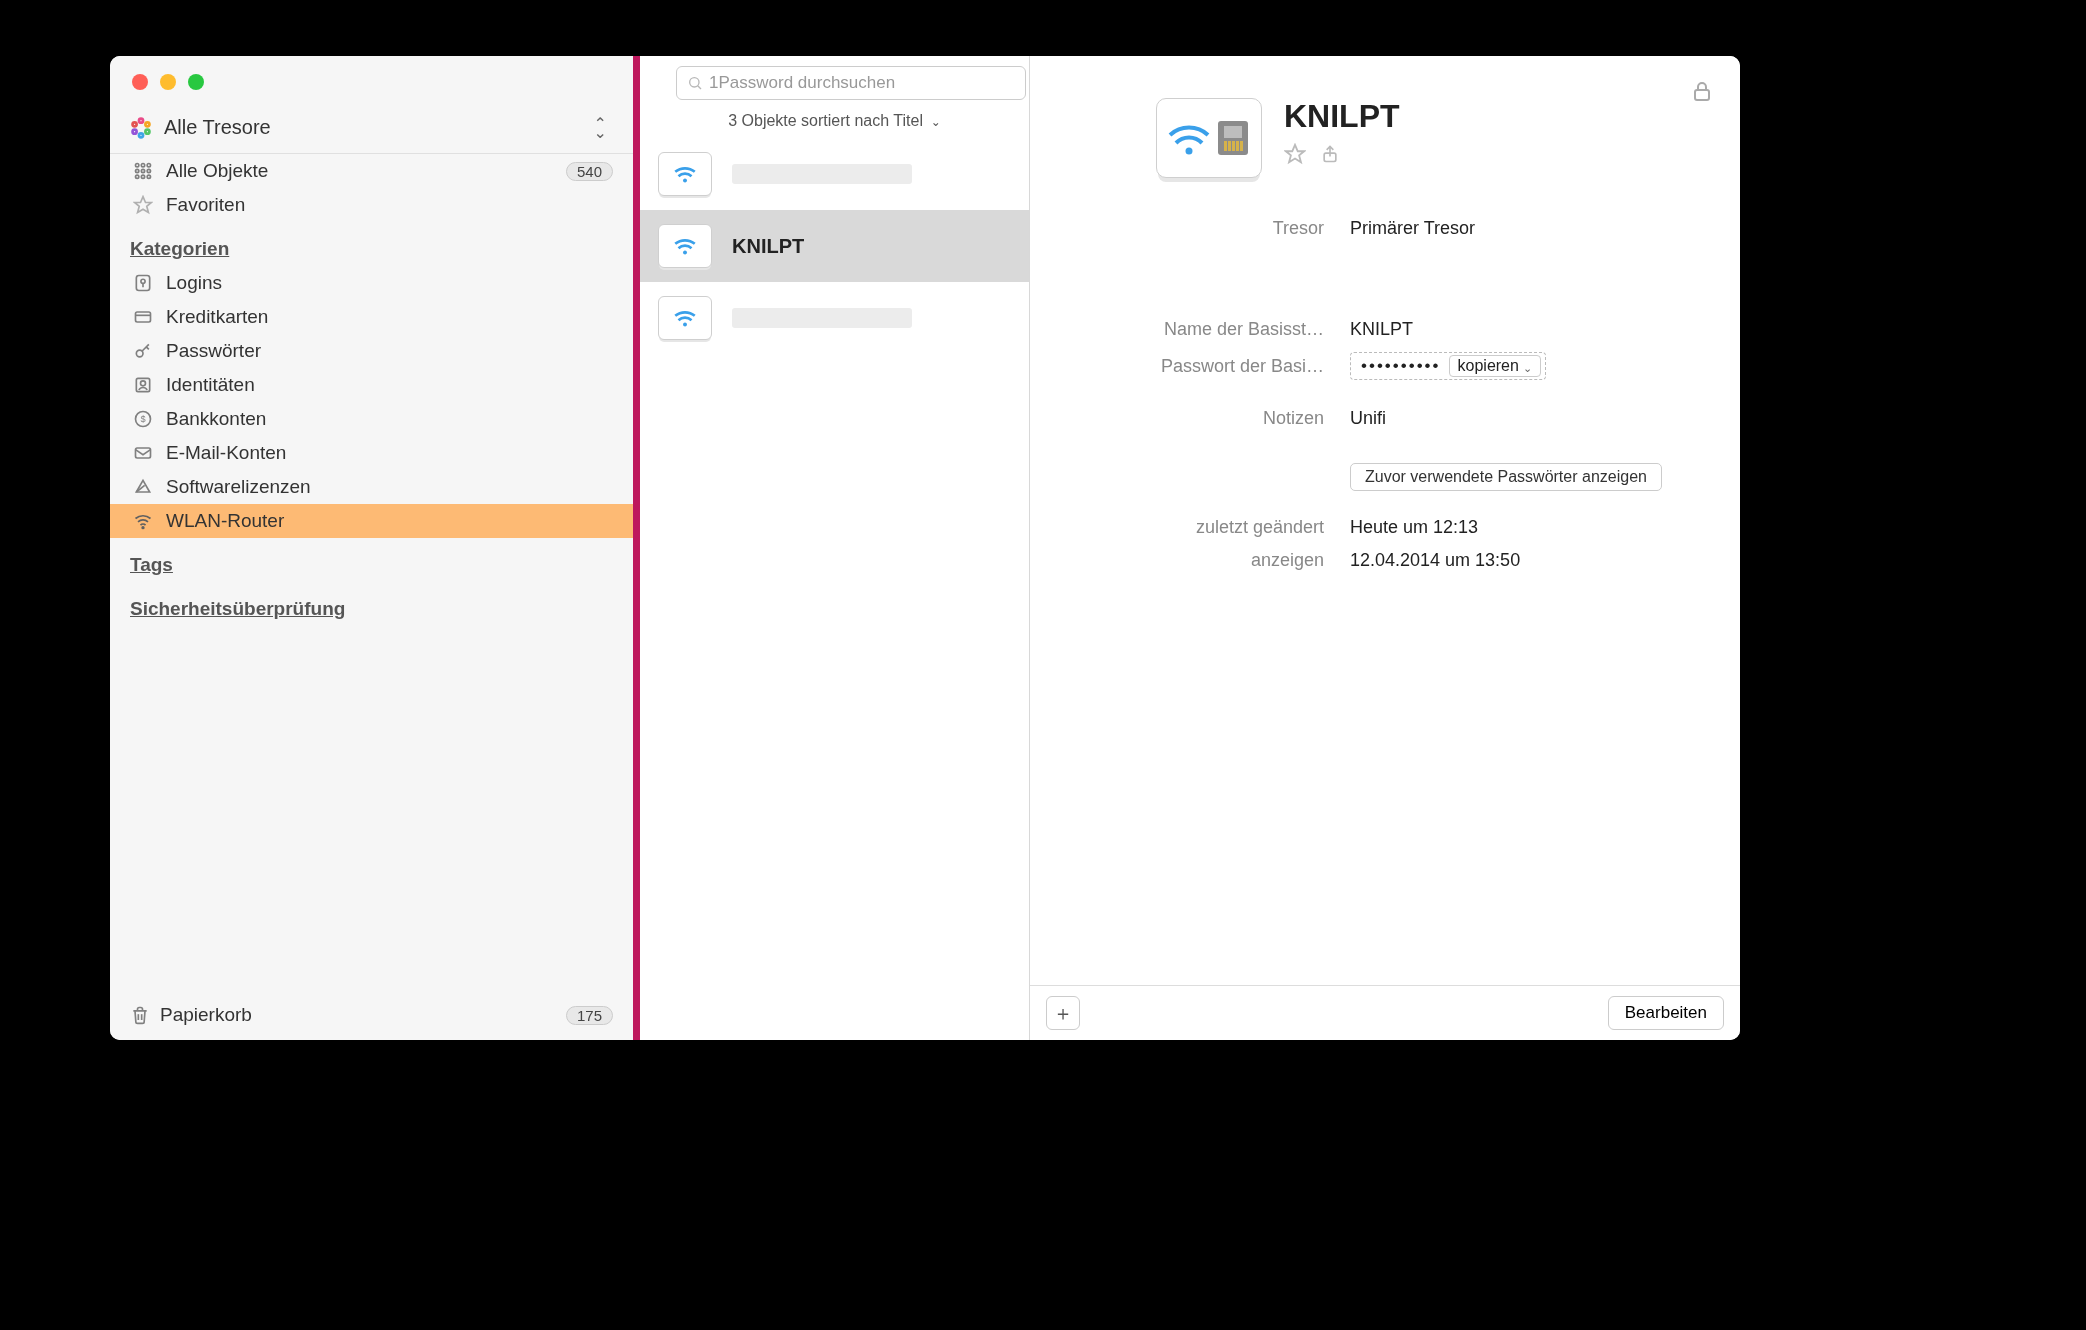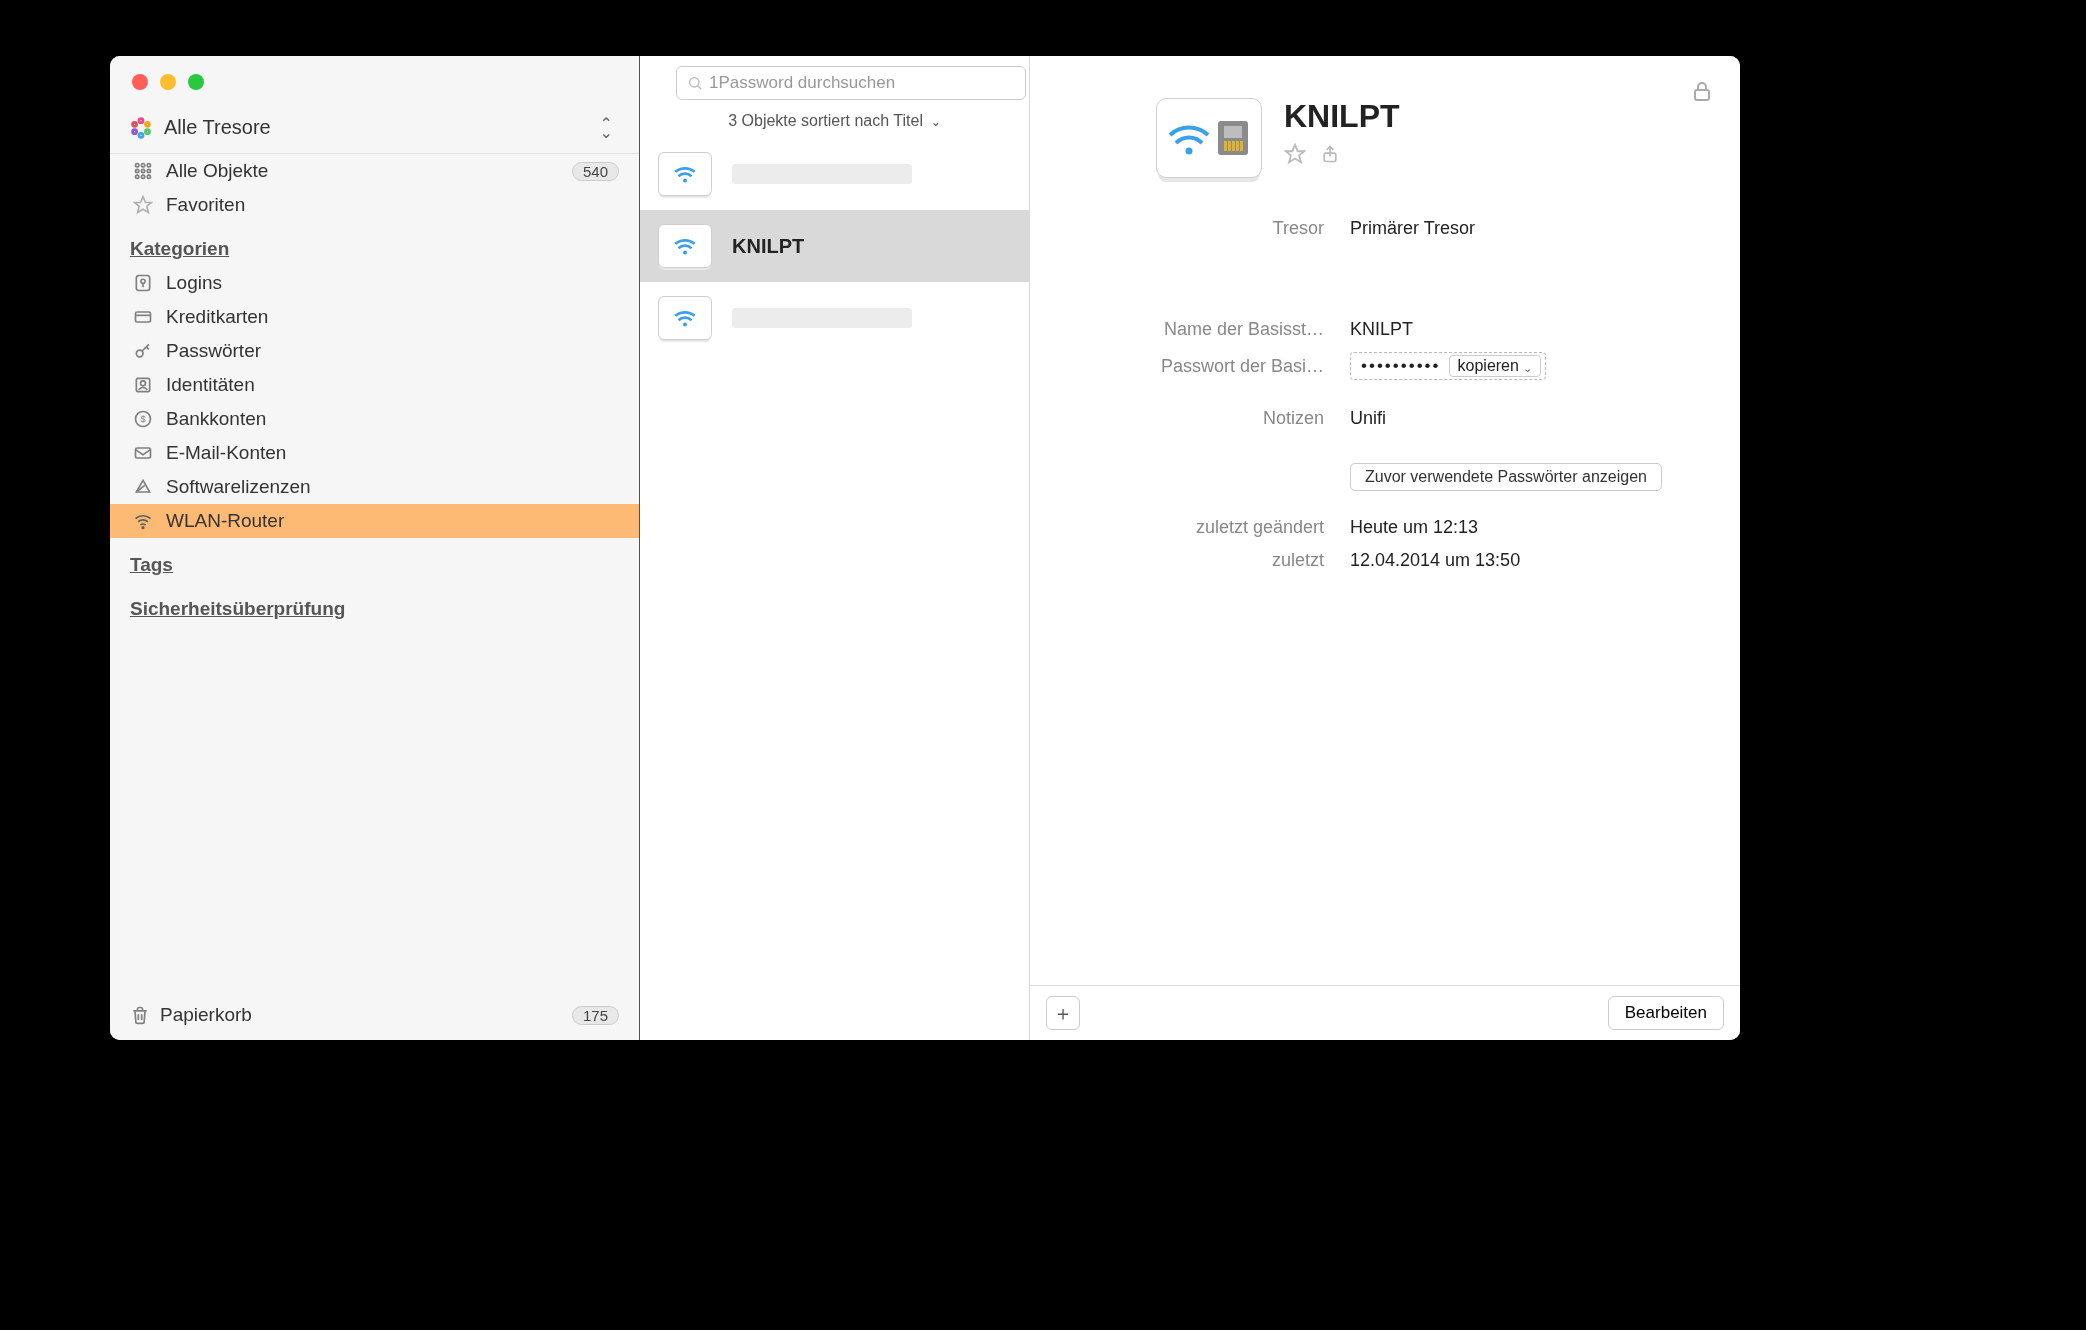--- a/index.html
+++ b/index.html
@@ -25,21 +25,21 @@
   box-shadow: 0 40px 100px rgba(0,0,0,0.6);
   display:flex;
   overflow:hidden;
 }
 
 .traffic { position:absolute; top:18px; left:22px; display:flex; gap:12px; z-index:10;}
 .tl { width:16px; height:16px; border-radius:50%; }
 .red{background:#ff5f57;} .yellow{background:#febc2e;} .green{background:#28c840;}
 
 
-.sidebar { width: 530px; background:#f6f6f6; border-right:1px solid #be185d; display:flex; flex-direction:column; }
+.sidebar { width: 530px; background:#f6f6f6; border-right:7px solid #be185d; display:flex; flex-direction:column; }
 .middle { width: 390px; background:#fff; border-right:1px solid #d8d8d8; display:flex; flex-direction:column; }
 .detail { flex:1; background:#fff; display:flex; flex-direction:column; }
 
 
 .vault-head { padding: 60px 20px 14px 20px; display:flex; align-items:center; border-bottom:1px solid #e0e0e0; }
 .vault-head .label { font-size:20px; font-weight:500; color:#333; flex:1; margin-left:12px;}
 .updown { color:#666; font-size:16px; line-height:10px; display:flex; flex-direction:column; align-items:center; padding-right:6px;}
 .updown span{line-height:9px;}
 
 
@@ -372,21 +372,21 @@
         <div class="v">
             <button class="prev-pw-btn">Zuvor verwendete Passwörter anzeigen</button>
           </div>
       </div>
       <div style="height:14px"></div>
       <div class="kv-row">
         <div class="k">zuletzt geändert</div>
         <div class="v">Heute um 12:13</div>
       </div>
       <div class="kv-row">
-        <div class="k">zuletzt</div>
+        <div class="k">anzeigen</div>
         <div class="v">12.04.2014 um 13:50</div>
       </div>
     </div>
 
     <div class="detail-footer">
       <div class="plus-btn">＋</div>
       <button class="edit-btn">Bearbeiten</button>
     </div>
   </div>
 </div>

